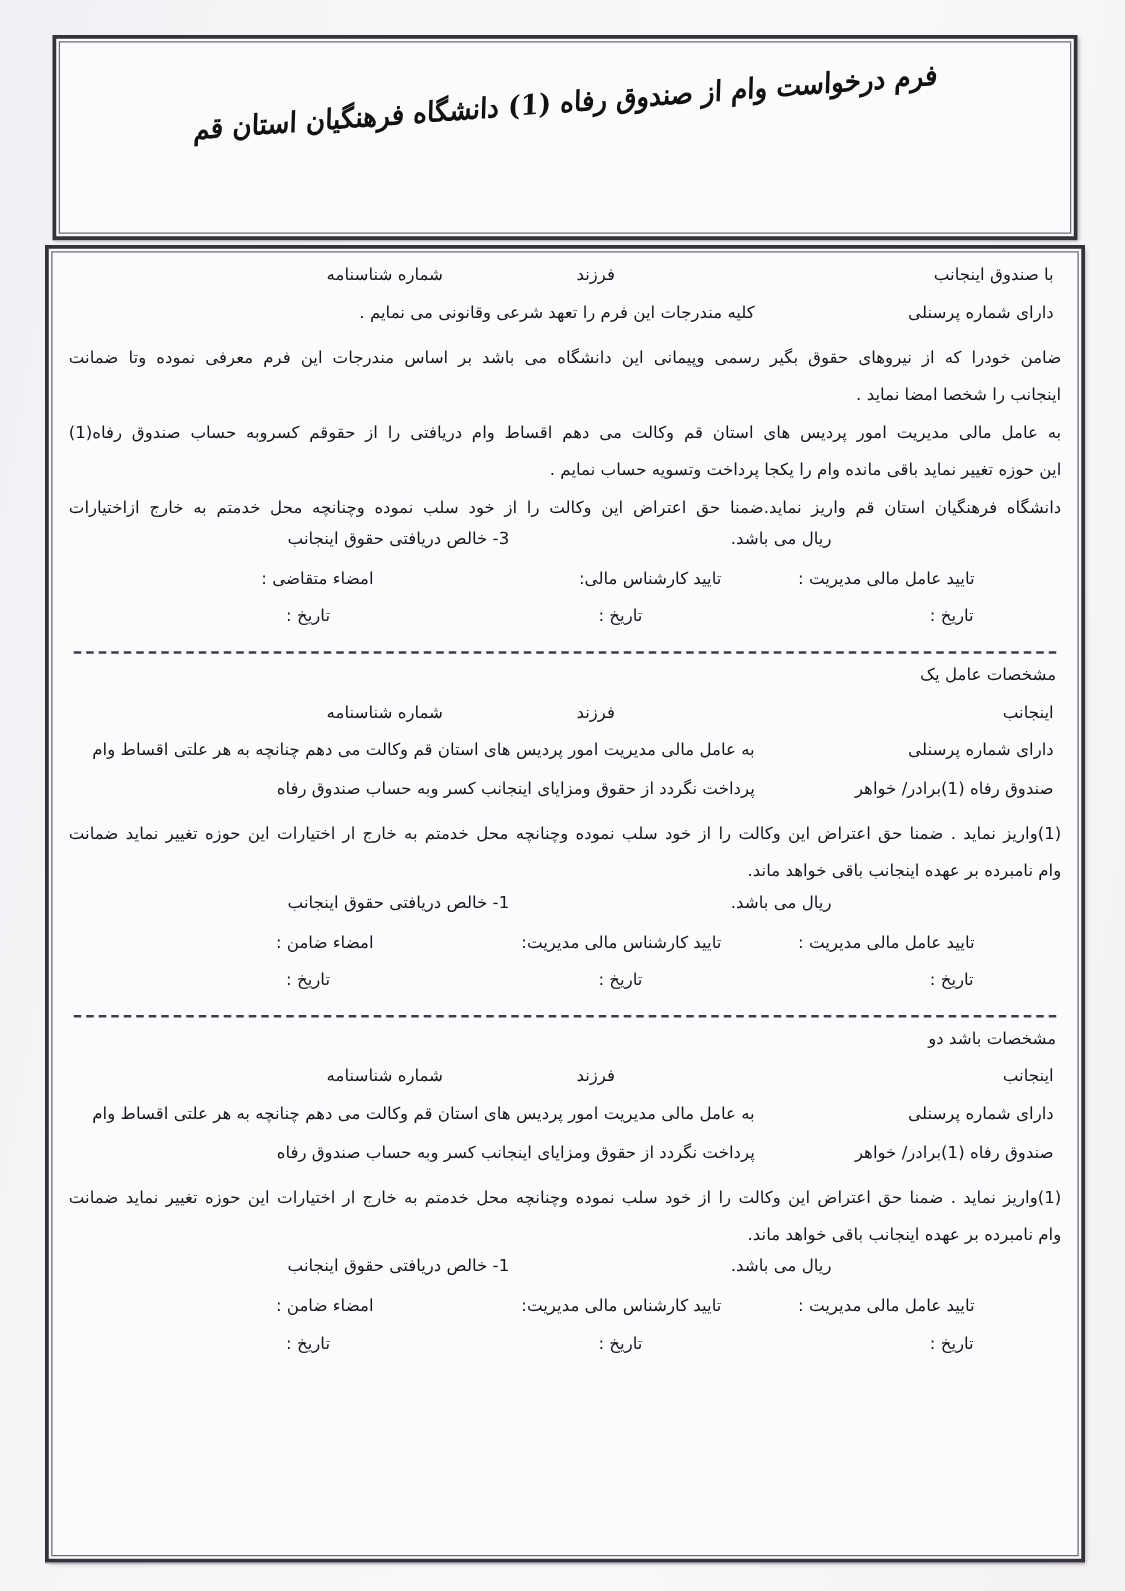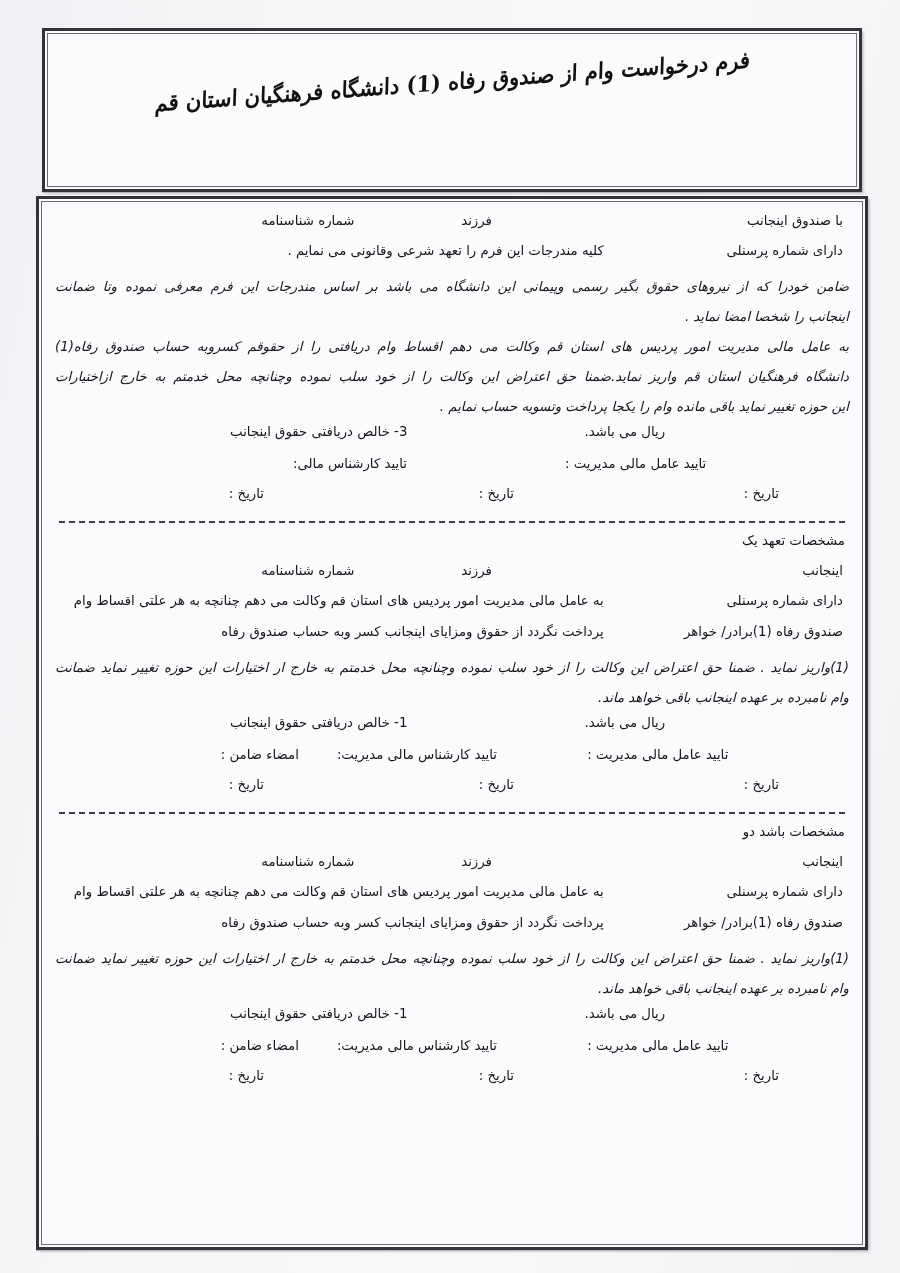--- a/index.html
+++ b/index.html
@@ -113,34 +113,33 @@
     text-align-last: right;
   }
 
   .para {
     white-space: normal;
     direction: rtl;
     text-align: justify;
     text-align-last: justify;
     line-height: 2.26;
     margin: 0;
-    font-style: italic;
   }
 
   
   .amount-row { display: flex; }
   .amt-right { width: 46%; text-align: right; padding-right: 28px; }
   .amt-mid   { width: 30%; text-align: right; }
   .amt-pad   { width: 24%; }
 
   
   .sig-row { display: flex; height: 30px; align-items: baseline; }
   .sig-a { width: 33.5%; text-align: right; padding-right: 38px; }
-  .sig-b { width: 33%;   text-align: left; padding-right: 10px; }
-  .sig-c { width: 33.5%; text-align: left; padding-right: 18px; }
+  .sig-b { width: 33%;   text-align: right; padding-right: 10px; }
+  .sig-c { width: 33.5%; text-align: center; padding-right: 18px; }
 
   .date-row { display: flex; height: 30px; align-items: baseline; }
   .dt-a { width: 33.5%; text-align: right; padding-right: 44px; }
   .dt-b { width: 33%;   text-align: right; padding-right: 56px; }
   .dt-c { width: 33.5%; text-align: right; padding-right: 70px; }
 
   
   .sec-title {
     text-align: right;
     padding-right: 4px;
@@ -181,46 +180,47 @@
         <div class="cell c-txt">کلیه مندرجات این فرم را تعهد شرعی وقانونی می نمایم .</div>
       </div>
 
       <div class="para">
         <div class="full">ضامن خودرا که از نیروهای حقوق بگیر رسمی وپیمانی این دانشگاه می باشد بر اساس مندرجات این فرم معرفی نموده وتا ضمانت</div>
         <div class="full last">اینجانب را شخصا امضا نماید .</div>
       </div>
 
       <div class="para">
         <div class="full">به عامل مالی مدیریت امور پردیس های استان قم وکالت می دهم اقساط وام دریافتی را از حقوقم کسروبه حساب صندوق رفاه(1)</div>
+        <div class="full last">این حوزه تغییر نماید باقی مانده وام را یکجا پرداخت وتسویه حساب نمایم .</div>
         <div class="full">دانشگاه فرهنگیان استان قم واریز  نماید.ضمنا حق اعتراض این وکالت  را از خود سلب نموده وچنانچه محل خدمتم به خارج ازاختیارات</div>
-        <div class="full last">این حوزه تغییر نماید باقی مانده وام را یکجا پرداخت وتسویه حساب نمایم .</div>
       </div>
 
       <div class="amount-row" style="height:32px;align-items:baseline;">
         <div class="amt-pad"></div>
         <div class="amt-mid">ریال می باشد.</div>
         <div class="amt-right">
           <span>3-</span>
           <span>خالص دریافتی حقوق اینجانب</span>
         </div>
       </div>
 
       <div class="sig-row">
         <div class="sig-c">تایید عامل مالی مدیریت :</div>
         <div class="sig-b">تایید کارشناس مالی:</div>
+        <div class="sig-a">امضاء متقاضی :</div>
       </div>
       <div class="date-row">
         <div class="dt-c">تاریخ :</div>
         <div class="dt-b">تاریخ :</div>
         <div class="dt-a">تاریخ :</div>
       </div>
 
       <hr class="dashed">
 
-      <div class="sec-title">مشخصات تعهد یک</div>
+      <div class="sec-title">مشخصات عامل یک</div>
 
       <div class="row">
         <div class="cell c-right">اینجانب</div>
         <div class="cell c-mid">فرزند</div>
         <div class="cell c-left">شماره شناسنامه</div>
       </div>
 
       <div class="row tall">
         <div class="cell c-lbl">دارای شماره پرسنلی</div>
         <div class="cell c-txt">به عامل مالی مدیریت امور پردیس های استان قم وکالت می دهم چنانچه به هر علتی اقساط وام</div>

